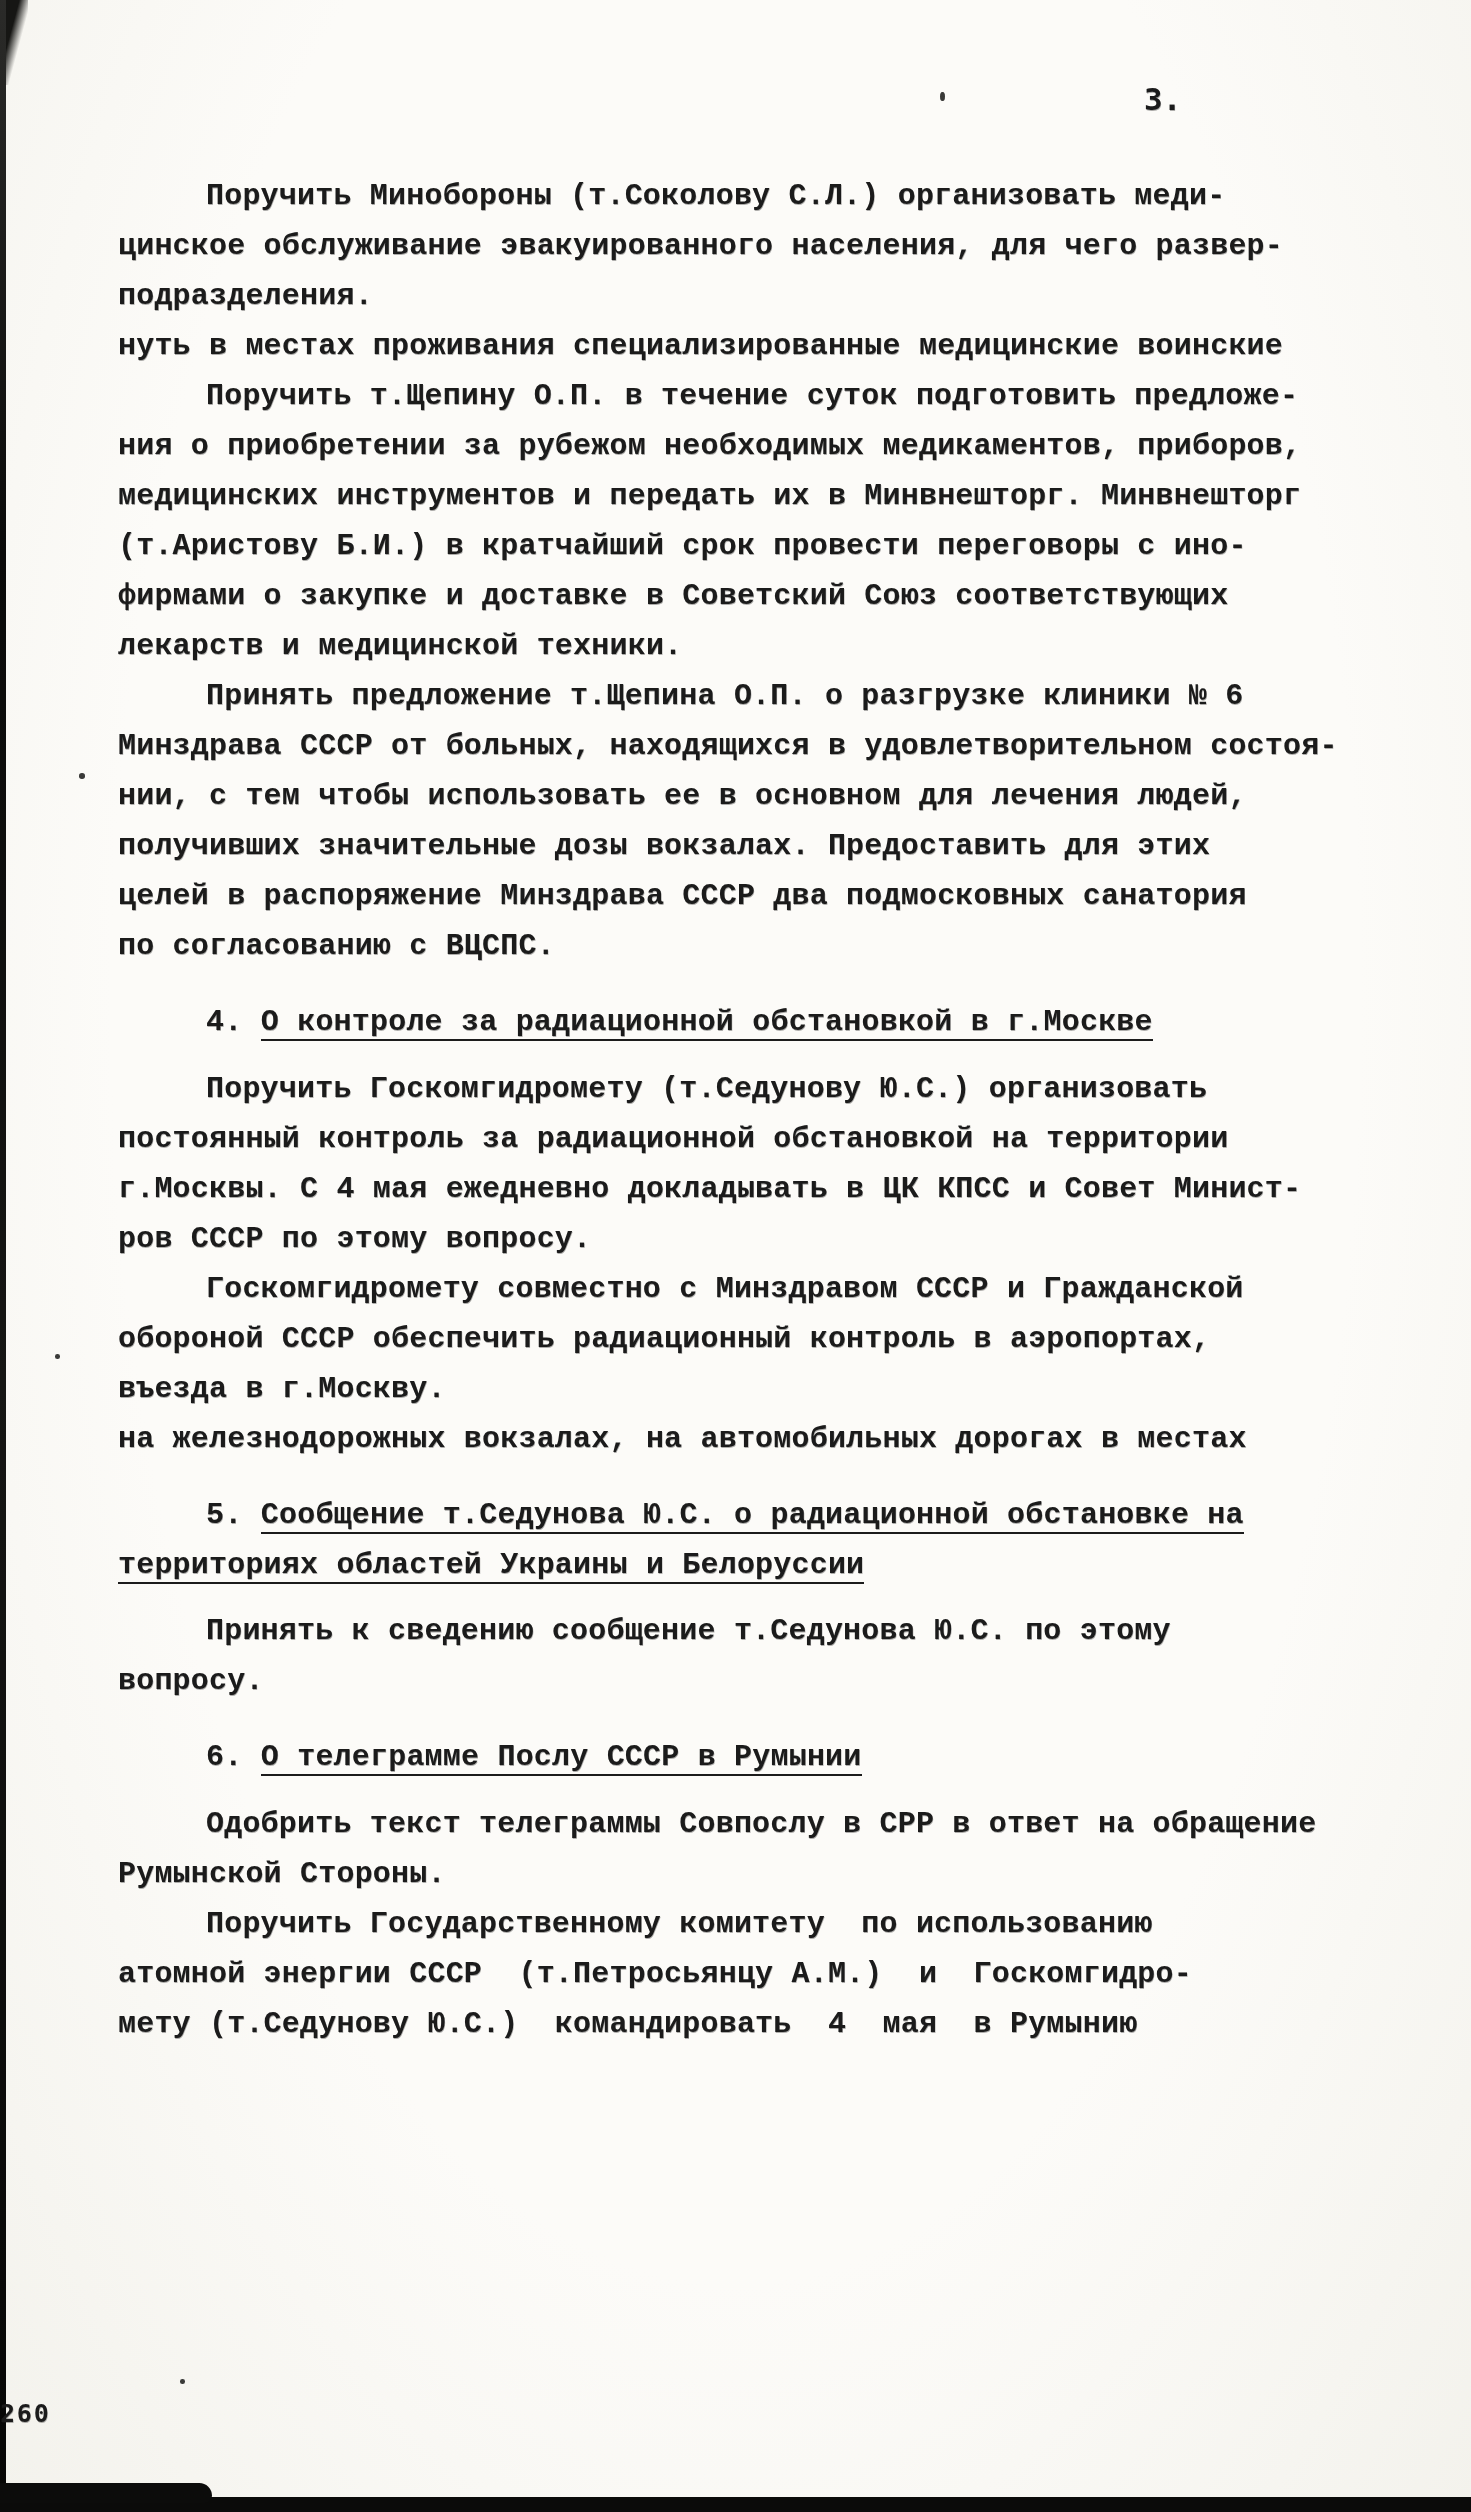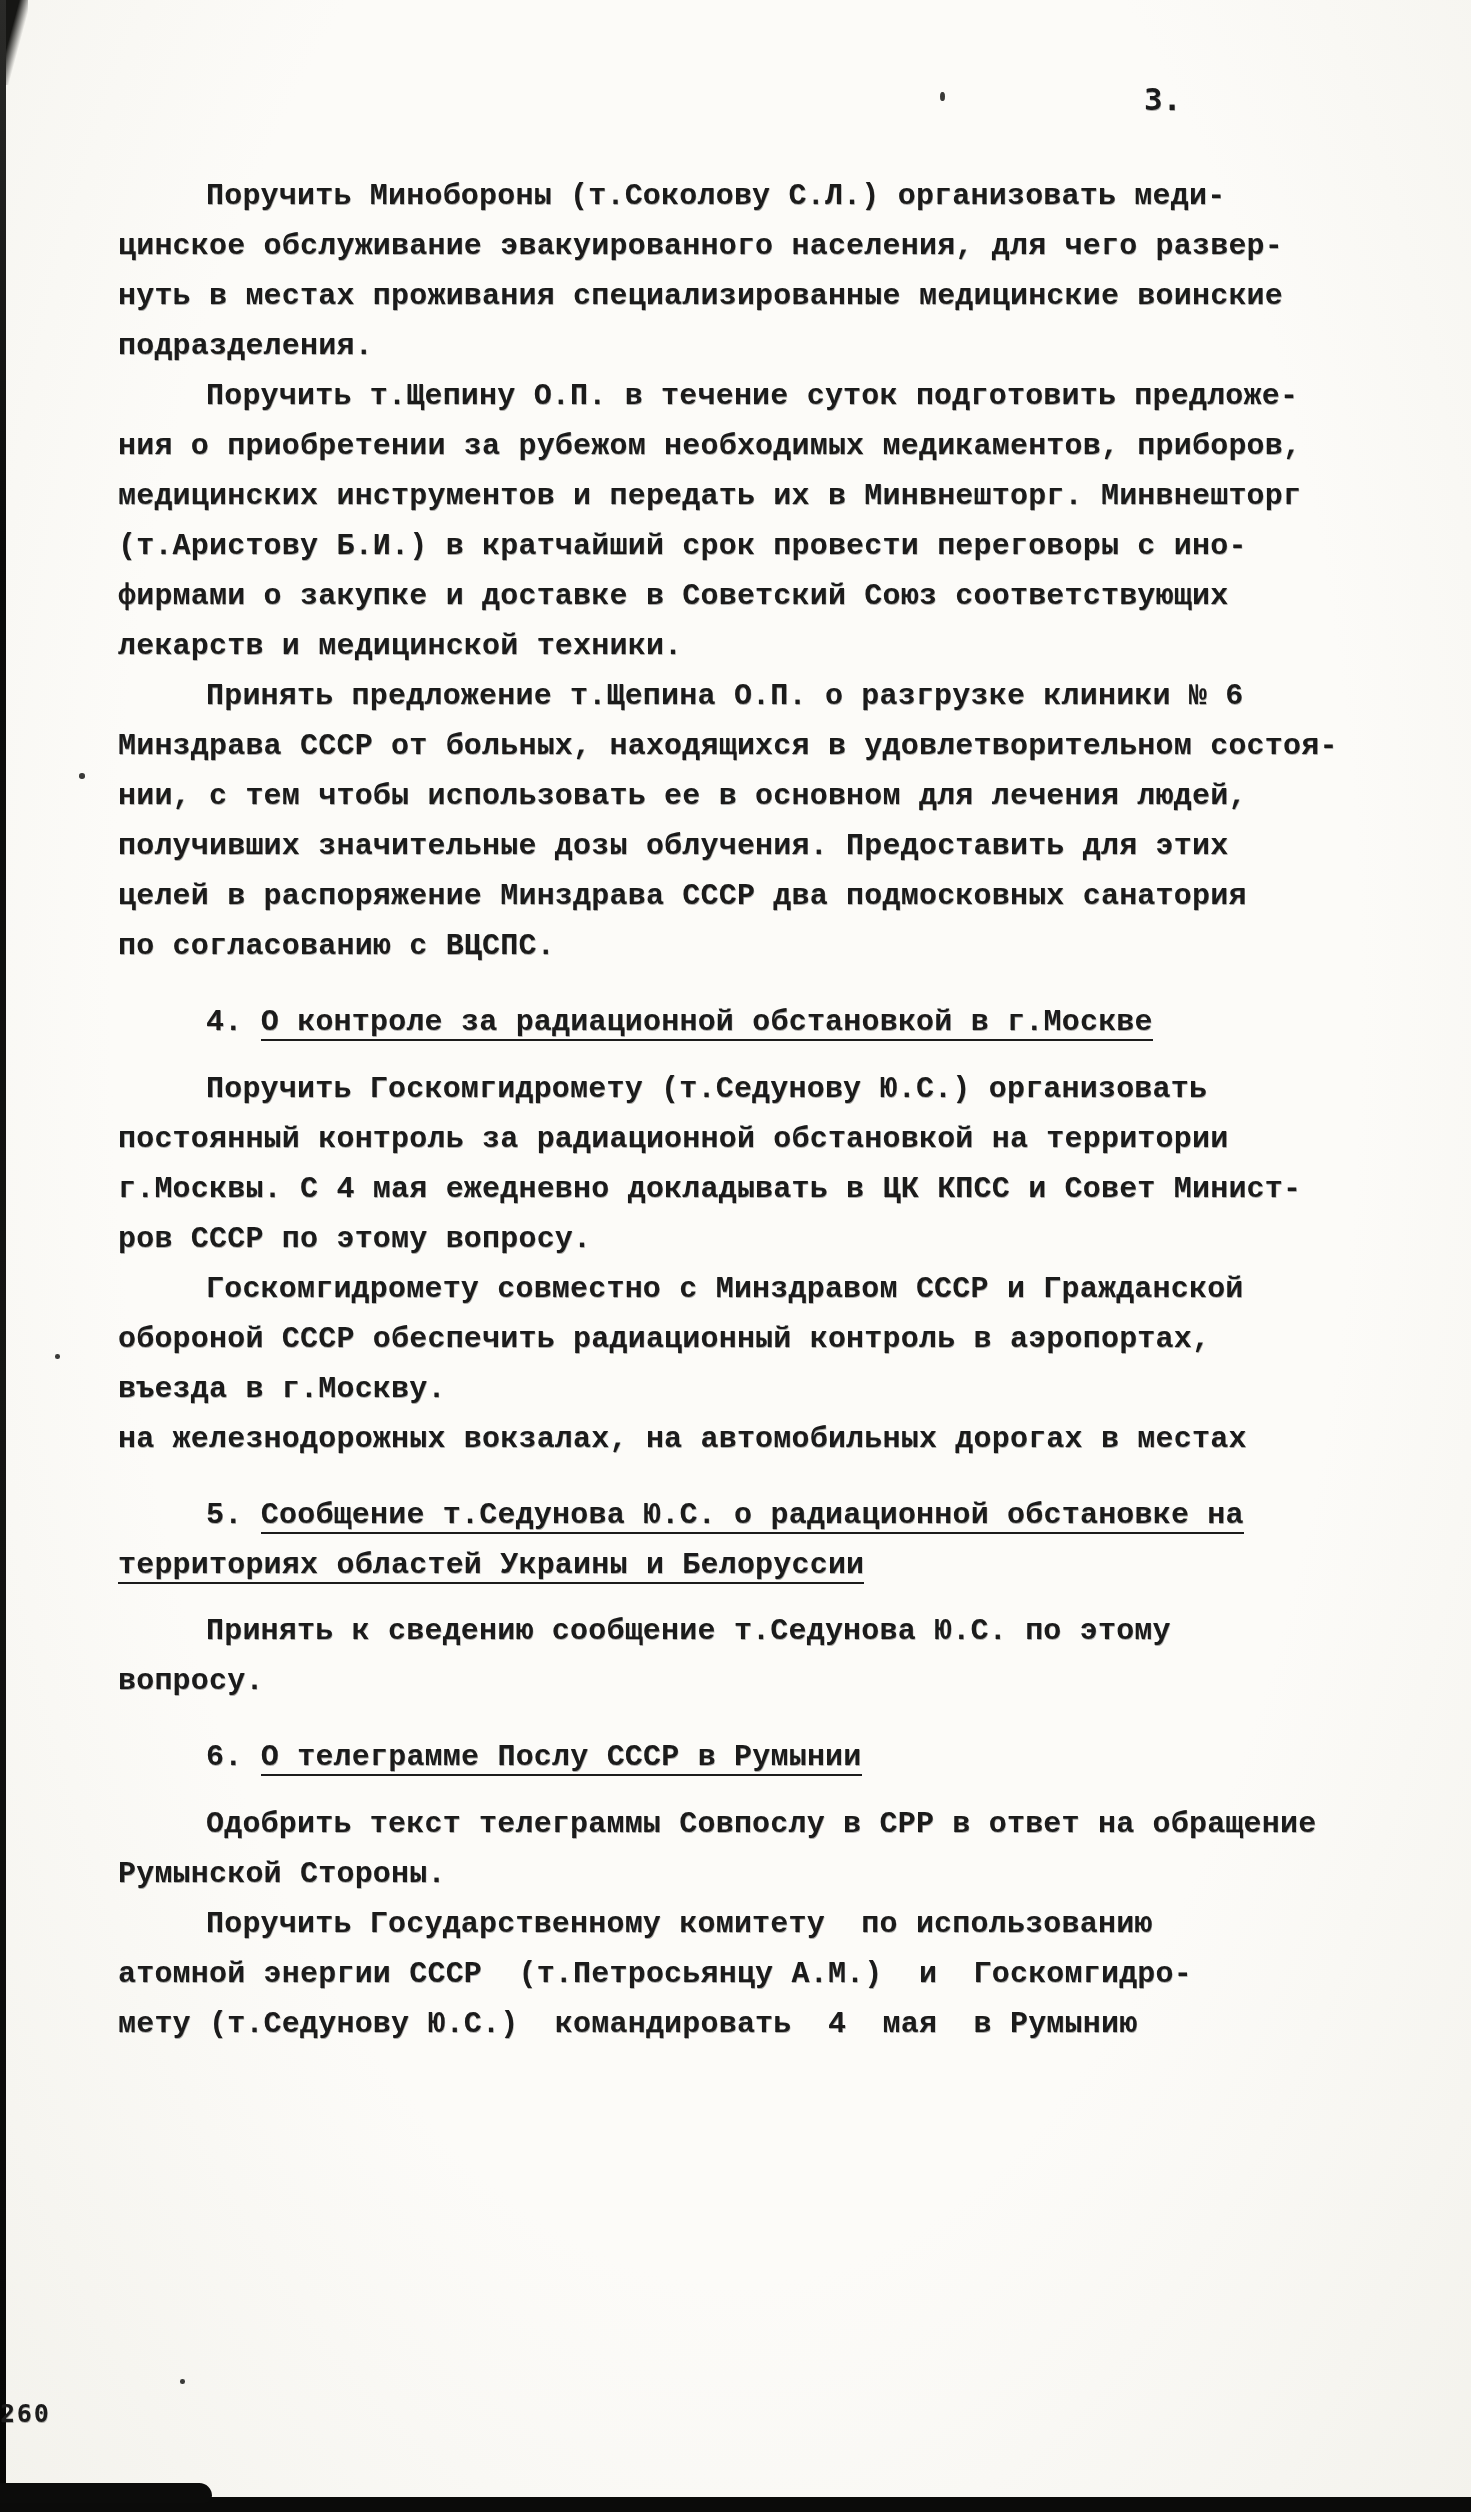--- a/index.html
+++ b/index.html
@@ -100,36 +100,36 @@
   <div class="speck" style="left:79px; top:773px; width:5.5px; height:5.5px;"></div>
   <div class="speck" style="left:55px; top:1354px; width:4.6px; height:4.6px;"></div>
   <div class="speck" style="left:180px; top:2379px; width:4.6px; height:4.6px;"></div>
 
   <div class="page-number-top">3.</div>
 
   <div class="text-body">
       <div class="block paragraph">
         <div class="line indent">Поручить Минобороны (т.Соколову С.Л.) организовать меди-</div>
         <div class="line">цинское обслуживание эвакуированного населения, для чего развер-</div>
+        <div class="line">подразделения.</div>
         <div class="line">нуть в местах проживания специализированные медицинские воинские</div>
-        <div class="line">подразделения.</div>
       </div>
       <div class="block paragraph">
         <div class="line indent">Поручить т.Щепину О.П. в течение суток подготовить предложе-</div>
         <div class="line">ния о приобретении за рубежом необходимых медикаментов, приборов,</div>
         <div class="line">медицинских инструментов и передать их в Минвнешторг. Минвнешторг</div>
         <div class="line">(т.Аристову Б.И.) в кратчайший срок провести переговоры с ино-</div>
         <div class="line">фирмами о закупке и доставке в Советский Союз соответствующих</div>
         <div class="line">лекарств и медицинской техники.</div>
       </div>
       <div class="block paragraph">
         <div class="line indent">Принять предложение т.Щепина О.П. о разгрузке клиники № 6</div>
         <div class="line">Минздрава СССР от больных, находящихся в удовлетворительном состоя-</div>
         <div class="line">нии, с тем чтобы использовать ее в основном для лечения людей,</div>
-        <div class="line">получивших значительные дозы облучения. Предоставить для этих</div>
+        <div class="line">получивших значительные дозы вокзалах. Предоставить для этих</div>
         <div class="line">целей в распоряжение Минздрава СССР два подмосковных санатория</div>
         <div class="line">по согласованию с ВЦСПС.</div>
       </div>
       <div class="block heading">
         <div class="line indent"><span class="heading-number">4.</span><span class="underlined">О контроле за радиационной обстановкой в г.Москве</span></div>
       </div>
       <div class="block paragraph">
         <div class="line indent">Поручить Госкомгидромету (т.Седунову Ю.С.) организовать</div>
         <div class="line">постоянный контроль за радиационной обстановкой на территории</div>
         <div class="line">г.Москвы. С 4 мая ежедневно докладывать в ЦК КПСС и Совет Минист-</div>

